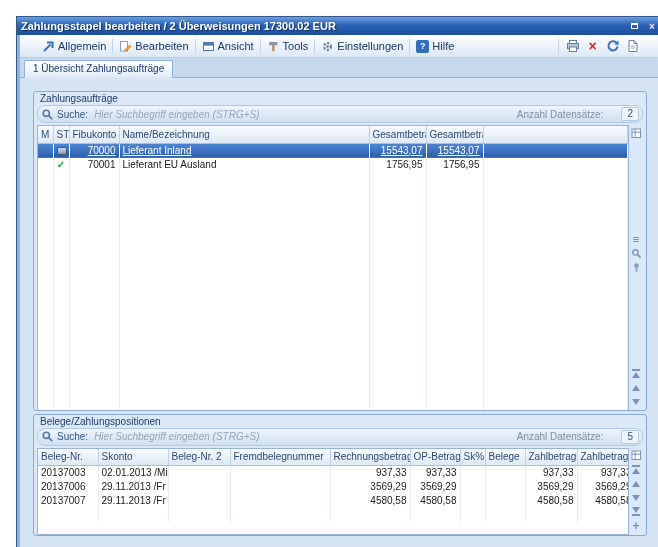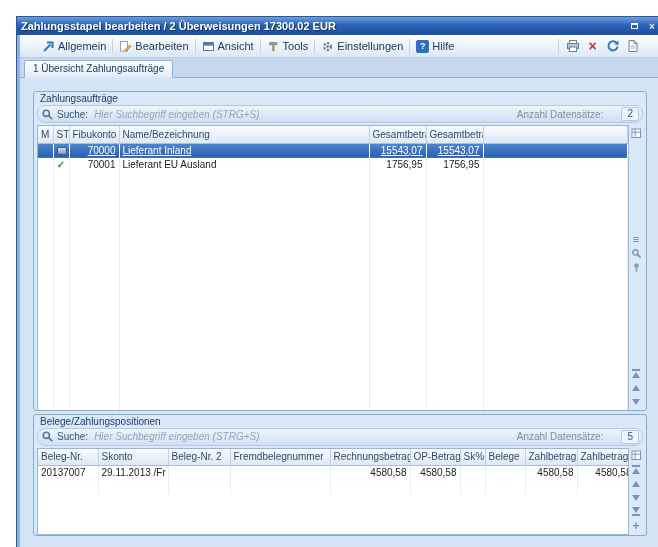--- a/index.html
+++ b/index.html
@@ -531,20 +531,46 @@
                   <th>OP-Betrag</th>
                   <th>Sk%</th>
                   <th>Belege</th>
                   <th>Zahlbetrag</th>
                   <th>Zahlbetrag Euro</th>
                   <th></th>
                 </tr>
               </thead>
               <tbody id="positions-body">
                   <tr class="grid-row">
+                    <td>20137003</td>
+                    <td>02.01.2013 /Mi</td>
+                    <td></td>
+                    <td></td>
+                    <td class="num">937,33</td>
+                    <td class="num">937,33</td>
+                    <td class="num"></td>
+                    <td class="num"></td>
+                    <td class="num">937,33</td>
+                    <td class="num">937,33</td>
+                    <td></td>
+                  </tr>
+                  <tr class="grid-row">
+                    <td>20137006</td>
+                    <td>29.11.2013 /Fr</td>
+                    <td></td>
+                    <td></td>
+                    <td class="num">3569,29</td>
+                    <td class="num">3569,29</td>
+                    <td class="num"></td>
+                    <td class="num"></td>
+                    <td class="num">3569,29</td>
+                    <td class="num">3569,29</td>
+                    <td></td>
+                  </tr>
+                  <tr class="grid-row">
                     <td>20137007</td>
                     <td>29.11.2013 /Fr</td>
                     <td></td>
                     <td></td>
                     <td class="num">4580,58</td>
                     <td class="num">4580,58</td>
                     <td class="num"></td>
                     <td class="num"></td>
                     <td class="num">4580,58</td>
                     <td class="num">4580,58</td>

